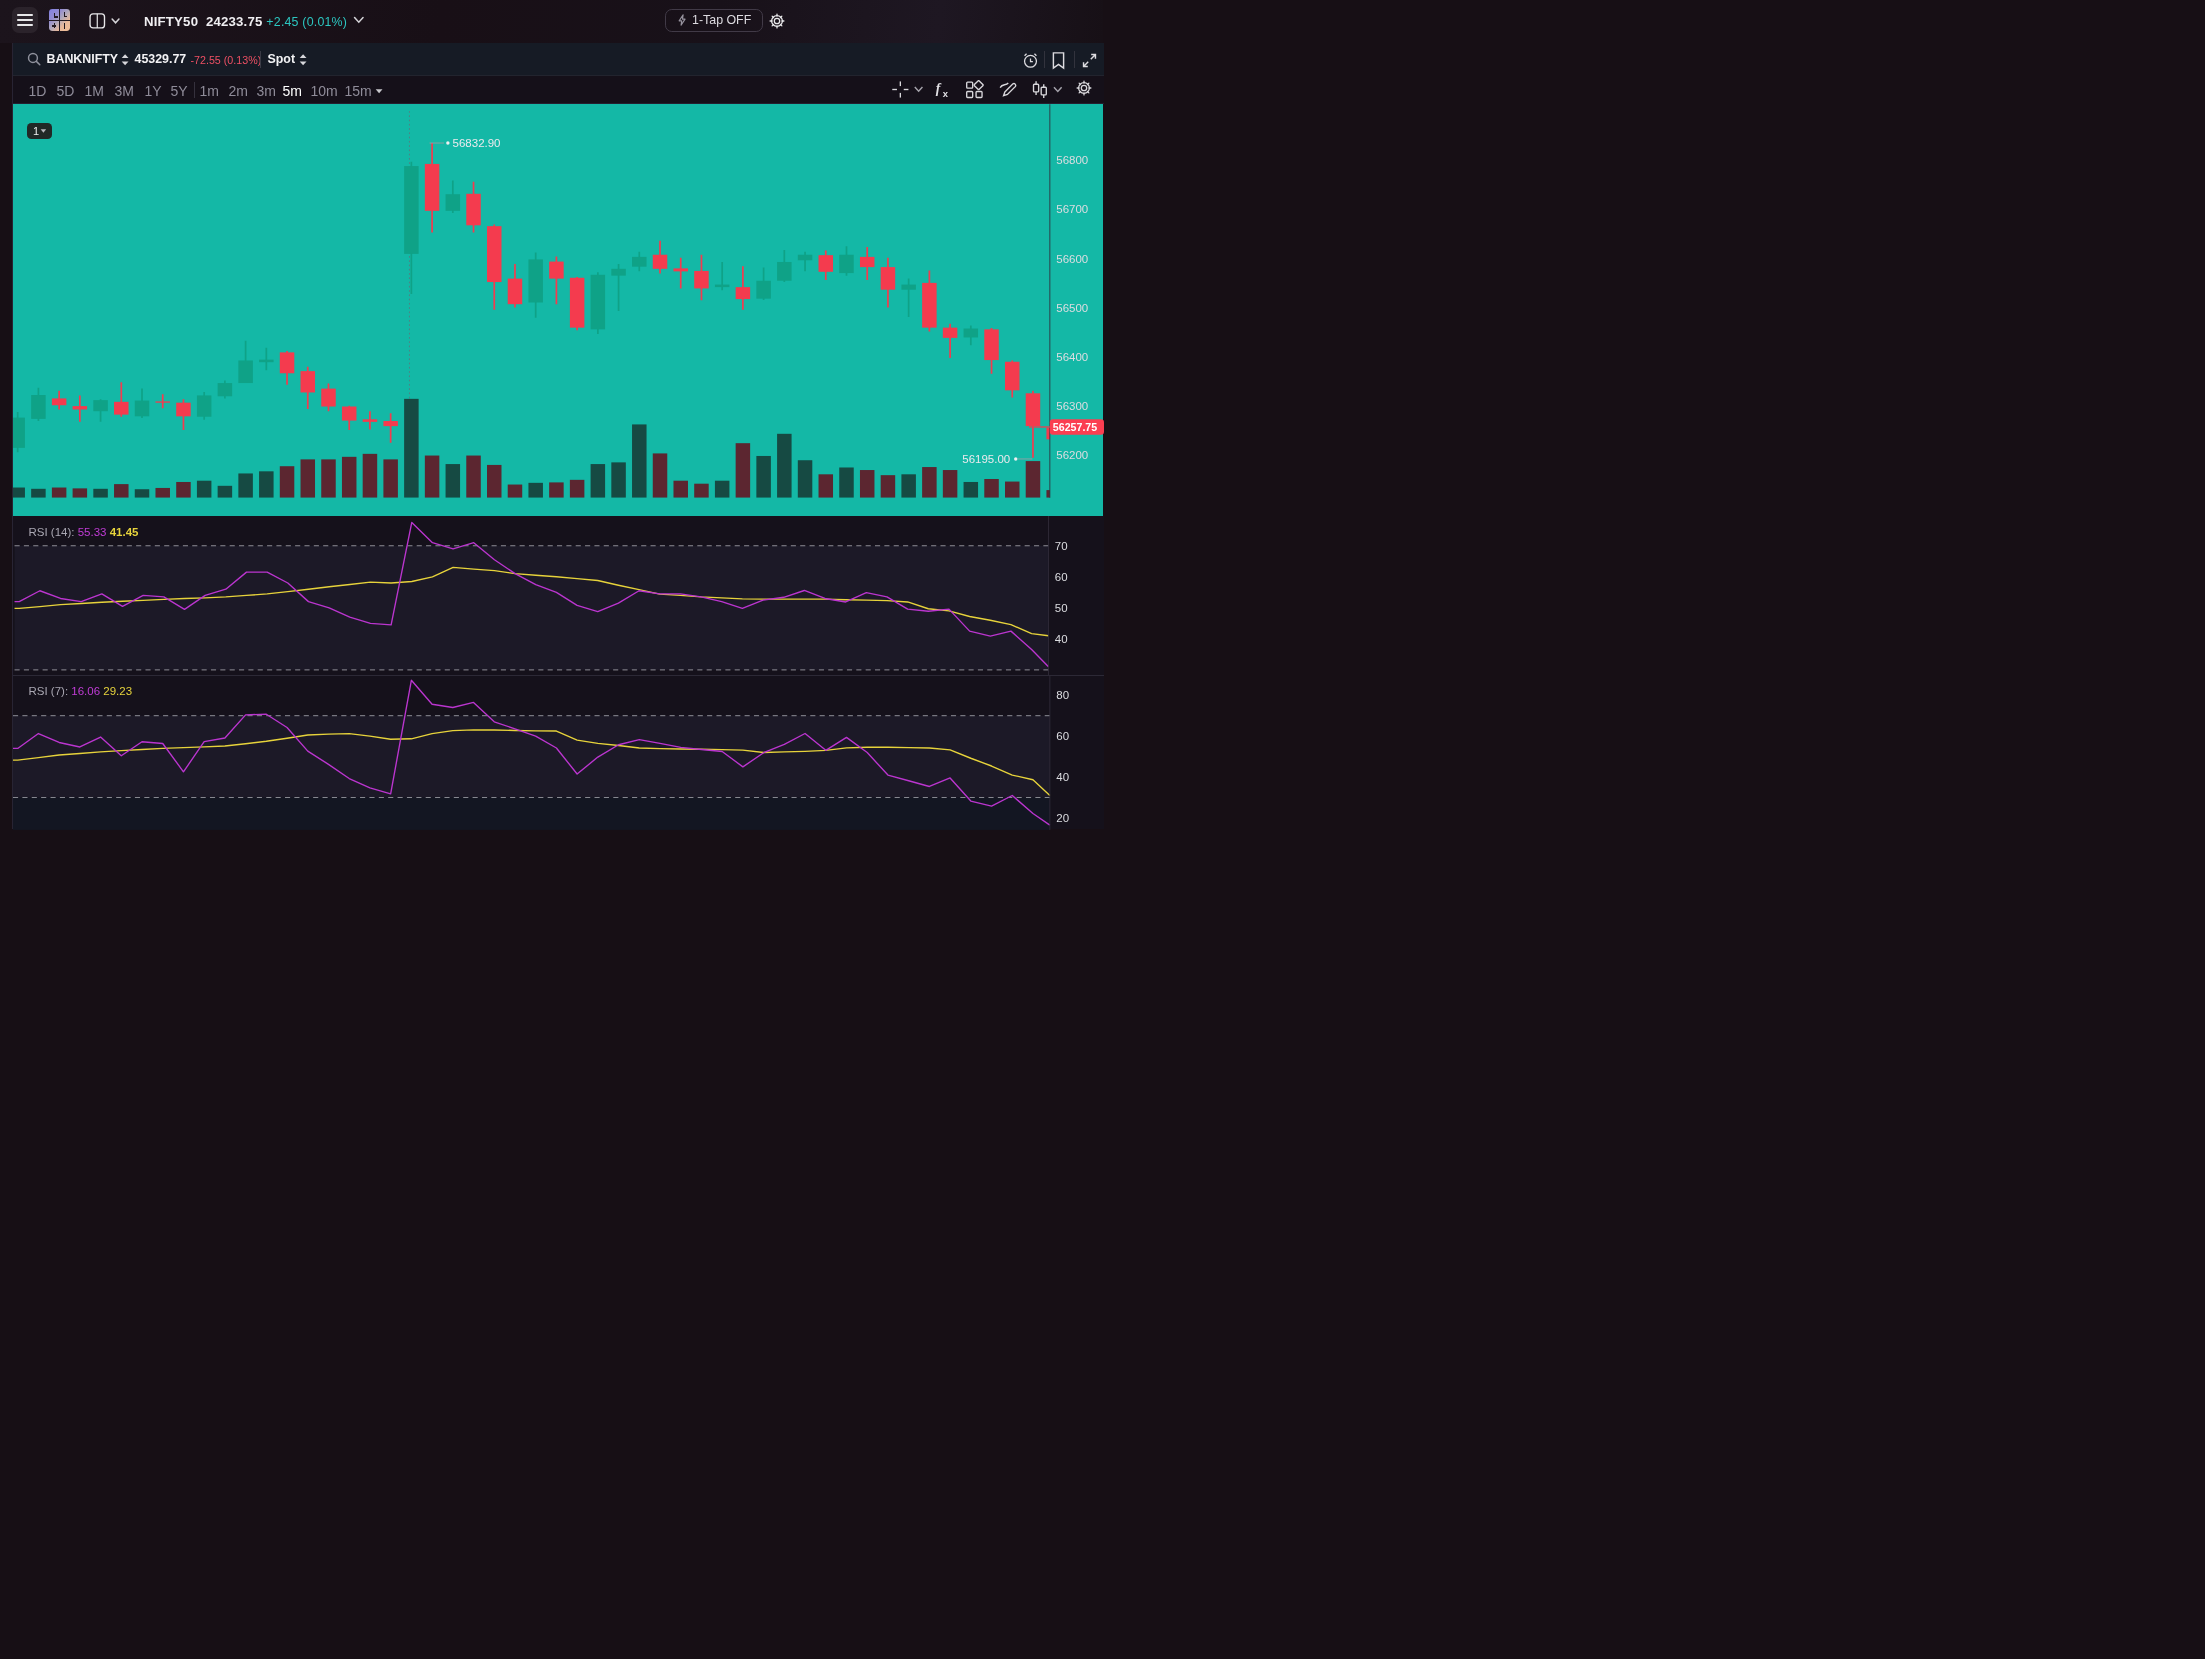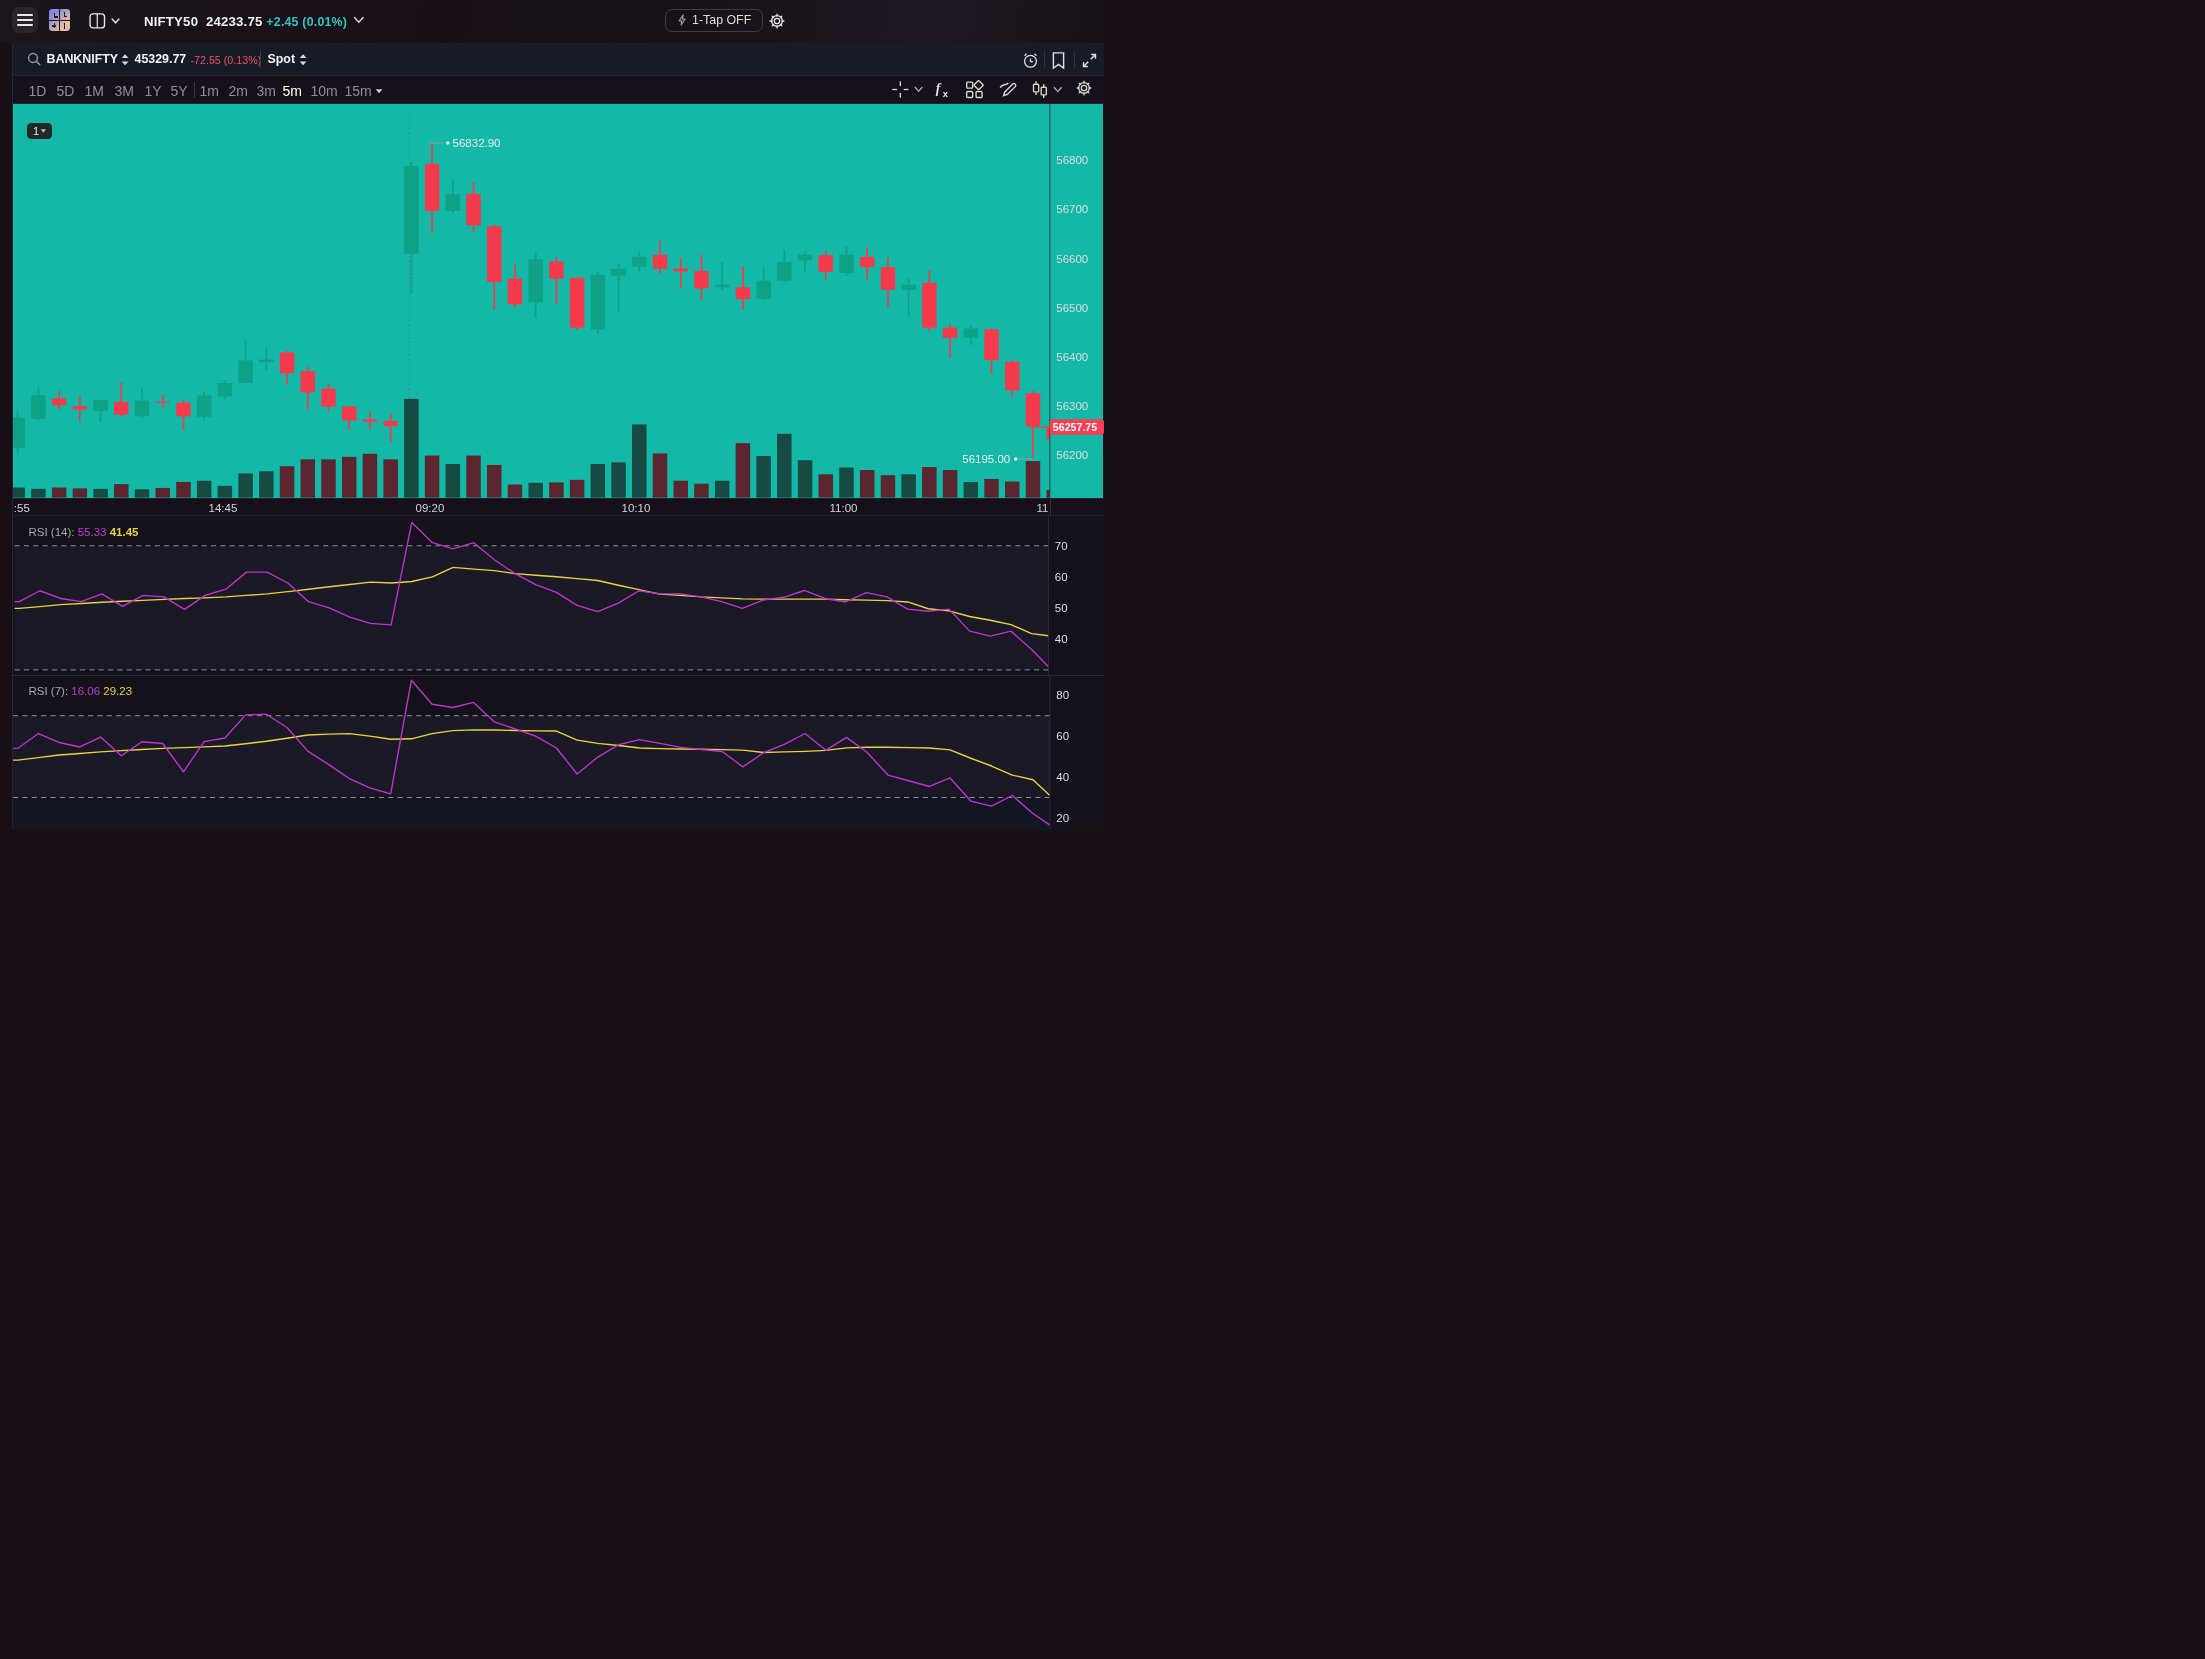--- a/index.html
+++ b/index.html
@@ -6,21 +6,21 @@
 .abs{position:absolute}
 
 #topbar{left:0;top:0;width:1103px;height:43px;
  background:linear-gradient(97deg,#1c141c 0%,#180f16 40%,#181119 65%,#1e1722 85%,#171016 100%)}
 #burger{left:12px;top:6.8px;width:26.4px;height:26.4px;background:#2b232b;border-radius:6.8px}
 #burger div{position:absolute;left:5.1px;width:16px;height:2.2px;background:#e8e8ea;border-radius:0.9px}
 #logo{left:49px;top:9.4px;width:20.5px;height:22px;border-radius:3.4px;overflow:hidden;
  background:linear-gradient(135deg,#8280e4 0%,#938cd0 30%,#b0a9bc 50%,#e8b89a 72%,#f2bf98 100%)}
 #logo i{position:absolute;background:#221a22}
 .titletxt{top:13.6px;font-size:13.2px;font-weight:bold;color:#f0eff2;letter-spacing:0.2px}
-.chg{color:#2cc6c0;font-weight:bold}
+.chg{color:#2cc6c0;font-weight:normal}
 #onetap{left:665px;top:9.4px;width:98px;height:23px;border:0.9px solid #413a47;border-radius:6.8px;
  color:#dddbe0;font-size:12.4px;line-height:21px;text-align:center}
 
 #panel{left:11.5px;top:43px;width:1091px;height:786px;background:#14b8a6;border-left:0.9px solid #282433}
 #symrow{left:0;top:0;width:1091px;height:33px;background:#161b25;border-bottom:0.9px solid #22242e}
 #tfrow{left:0;top:33px;width:1091px;height:28px;background:#151019;border-bottom:0.9px solid #242030}
 .sym{top:9.4px;font-size:12.4px;color:#f2f2f4;font-weight:bold}
 .tf{top:6.8px;font-size:14px;color:#8f8c99}
 #onebtn{left:14.5px;top:80px;width:25px;height:16px;background:#212826;border-radius:4.3px;
  color:#ecedee;font-size:11px;display:flex;align-items:center;justify-content:space-between;padding:0 5.1px 0 6px}
@@ -343,29 +343,20 @@
 <rect x="1216.0" y="369.5" width="63.5" height="18" rx="3.5" fill="#fb3e51"></rect>
 <text x="1219.5" y="383.3" fill="#ffffff" font-size="12.5" font-weight="bold">56257.75</text>
  </svg>
  <div class="abs" id="onebtn">
       <span>1</span>
       <svg width="6.8" height="6" viewBox="0 0 10 8">
         <path d="M1 1.5 L5 6.5 9 1.5z" fill="#b9b8be"></path>
       </svg>
     </div>
 
- <div class="abs" id="xaxis">
-   <div class="abs xt" style="left:1.3px">:55</div>
-   <div class="abs xt" style="left:196px">14:45</div>
-   <div class="abs xt" style="left:403px">09:20</div>
-   <div class="abs xt" style="left:609px">10:10</div>
-   <div class="abs xt" style="left:817px">11:00</div>
-   <div class="abs xt" style="left:1024px">11</div>
-   <div class="abs" style="left:1037px;top:0;width:0.9px;height:18.3px;background:#312d3b"></div>
- </div>
 
  <div class="abs" style="left:0;top:473px;width:1091px;height:159px;background:#15111b">
   <svg class="abs" style="left:0;top:0" width="1091" height="159" viewBox="0 0 1279.5 187">
 <rect x="0" y="35" width="1216.0" height="146.0" fill="#1c1927"></rect>
 <line x1="0" y1="35" x2="1216.0" y2="35" stroke="#c6c8ce" stroke-width="1" stroke-dasharray="6,5" opacity="0.8"></line>
 <line x1="0" y1="181" x2="1216.0" y2="181" stroke="#c6c8ce" stroke-width="1" stroke-dasharray="6,5" opacity="0.8"></line>
 <polyline points="0,108.7 5.5,108.7 29.8,106.5 54.1,104.3 78.4,102.9 102.7,101.4 127.0,100.3 151.3,99.2 175.6,98.1 199.9,97.0 224.2,96.3 248.5,95.2 272.8,93.4 297.1,91.6 321.4,89.0 345.7,86.1 370.0,83.2 394.3,80.6 418.6,77.7 442.9,78.8 467.2,77.0 491.5,71.5 515.8,60.5 540.1,62.4 564.4,64.2 588.7,67.8 613.0,69.7 637.3,71.5 661.6,73.7 685.9,75.9 710.2,81.4 734.5,86.5 758.8,91.9 783.1,93.4 807.4,95.2 831.7,96.3 856.0,97.4 880.3,97.8 904.6,97.8 928.9,97.8 953.2,97.8 977.5,98.5 1001.8,98.9 1026.1,99.6 1050.4,101.1 1074.7,109.1 1099.0,111.6 1123.3,118.2 1147.6,122.6 1171.9,127.7 1196.2,138.3 1216.0,140.8" fill="none" stroke="#e7d33b" stroke-width="1.6" stroke-linejoin="round"></polyline>
 <polyline points="0,100.7 5.5,100.7 29.8,87.9 54.1,97.0 78.4,100.7 102.7,91.6 127.0,106.2 151.3,93.4 175.6,95.2 199.9,109.8 224.2,93.4 248.5,86.1 272.8,66.0 297.1,66.0 321.4,78.8 345.7,100.7 370.0,108.0 394.3,119.0 418.6,126.2 442.9,128.1 467.2,7.6 491.5,31.4 515.8,38.6 540.1,31.4 564.4,51.4 588.7,67.8 613.0,80.6 637.3,89.8 661.6,105.1 685.9,112.4 710.2,102.5 734.5,87.9 758.8,91.6 783.1,91.6 807.4,95.2 831.7,100.7 856.0,108.7 880.3,98.9 904.6,95.6 928.9,87.6 953.2,97.0 977.5,101.1 1001.8,90.1 1026.1,95.2 1050.4,109.5 1074.7,112.0 1099.0,109.5 1123.3,135.4 1147.6,141.2 1171.9,135.4 1196.2,156.9 1216.0,177.3" fill="none" stroke="#bb35cf" stroke-width="1.6" stroke-linejoin="round"></polyline>
 <line x1="1216.0" y1="0" x2="1216.0" y2="187" stroke="#312d3b" stroke-width="1"></line>
 <text x="1223.5" y="39.8" fill="#dcdde1" font-size="13.5">70</text>

